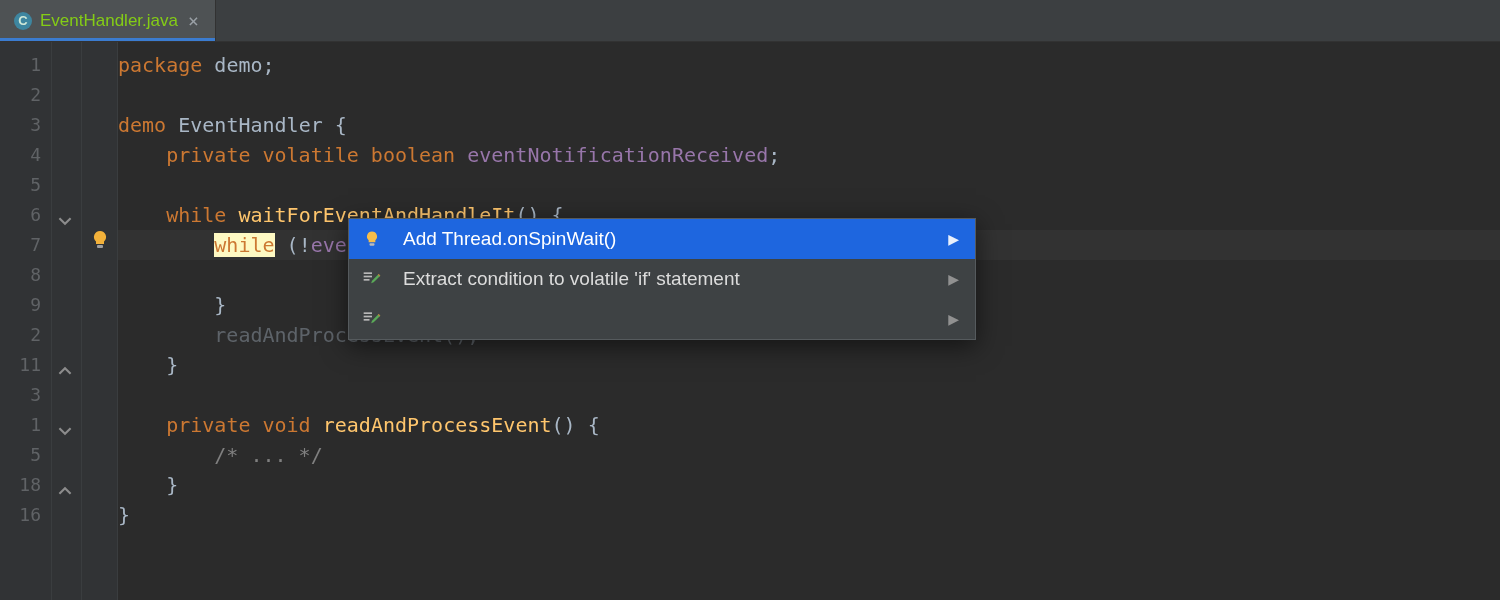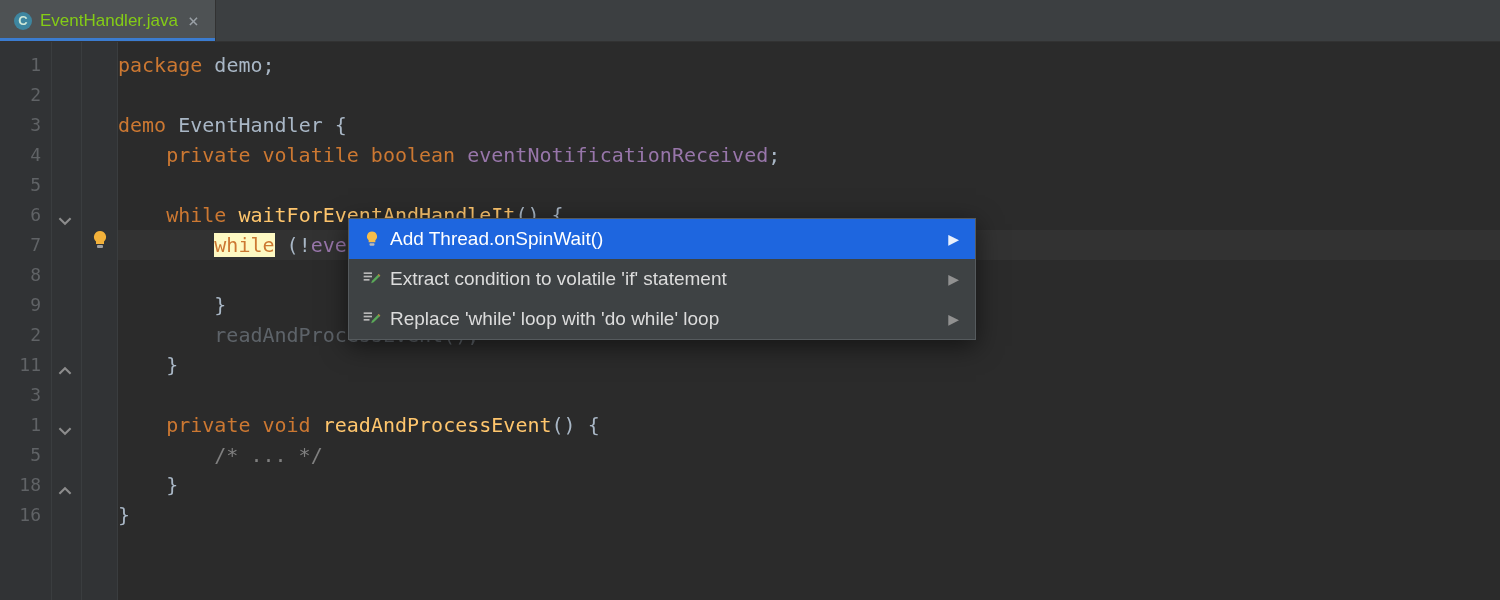--- a/index.html
+++ b/index.html
@@ -132,21 +132,21 @@
     background:#3e4244;
     border:1px solid #555a5d;
     box-shadow:0 6px 24px rgba(0,0,0,.55);
     font-family:-apple-system,"Segoe UI",Arial,sans-serif;
     font-size:19px;
     color:#dcdcdc;
   }
   .popup-item{
     display:flex;
     align-items:center;
-    gap:7px;
+    gap:20px;
     height:40px;
     padding:0 16px 0 12px;
     cursor:pointer;
   }
   .popup-item.sel{
     background:#1e66df;
     color:#ffffff;
   }
   .popup-item .arrow{
     margin-left:auto;
@@ -259,16 +259,15 @@
   <div class="popup-item">
     <span class="icon-slot">
       <svg viewBox="0 0 24 24" width="20" height="20">
         <rect x="2" y="4" width="10" height="2" fill="#b8b8b8"></rect>
         <rect x="2" y="8" width="10" height="2" fill="#b8b8b8"></rect>
         <rect x="2" y="12" width="7" height="2" fill="#b8b8b8"></rect>
         <path d="M20 6 L22 8 L14 16 L11 17 L12 14 Z" fill="#5aa858"></path>
         <path d="M20 6 L22 8 L21 9 L19 7 Z" fill="#c07838"></path>
       </svg>
     </span>
-    <span>Replace 'while' loop with 'do while' loop</span>
     <span class="arrow">▶</span>
   </div>
 </div>
 
 </body></html>

